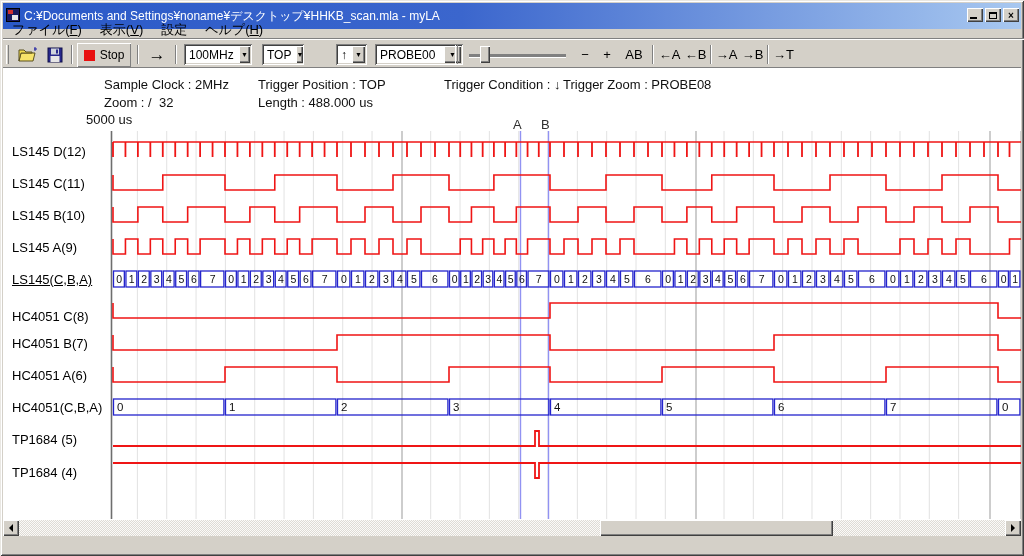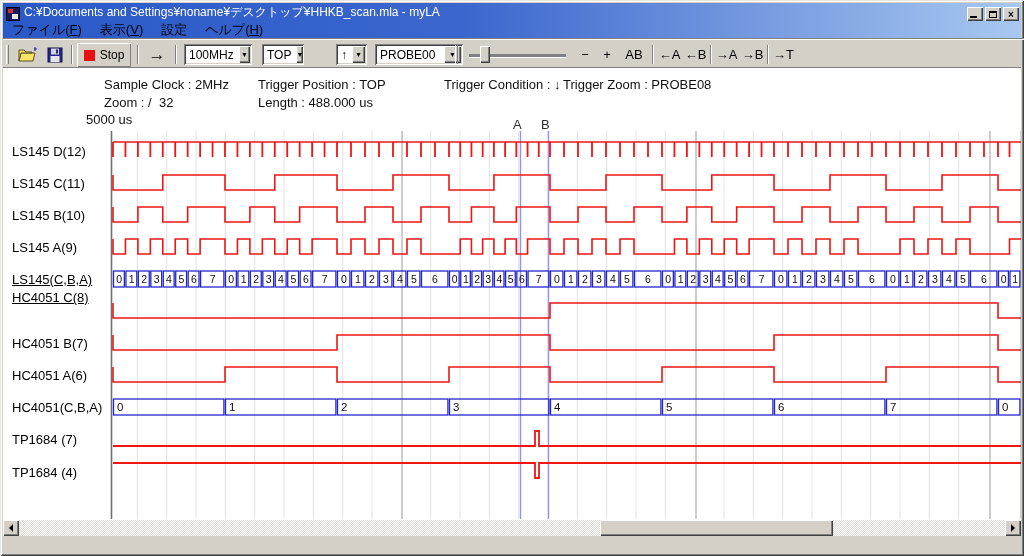--- a/index.html
+++ b/index.html
@@ -1,23 +1,23 @@
 <!DOCTYPE html>
 <html><head>
 <meta charset="utf-8">
 <style>
   html,body{margin:0;padding:0;background:#555;}
   *{box-sizing:border-box;}
   .win{position:relative;width:1024px;height:556px;background:#d4d0c8;overflow:hidden;
        font-family:"Liberation Sans",sans-serif;
        box-shadow:inset 1px 1px 0 #e9e7e2, inset -1px -1px 0 #404040, inset 2px 2px 0 #fff, inset -2px -2px 0 #808080;}
   
-  .titlebar{position:absolute;left:3px;top:3px;right:3px;height:18px;
+  .titlebar{position:absolute;left:3px;top:3px;right:3px;height:26px;
             background:linear-gradient(90deg,#2a59c8 0%,#3b66cd 45%,#a8c8f0 100%);
-            display:flex;align-items:flex-end;padding:18px 2px;}
+            display:flex;align-items:flex-start;padding:5px 2px;}
   .app-icon{width:14px;height:14px;margin:0 4px 0 1px;background:#1a1a5e;position:relative;flex:0 0 auto;
             box-shadow:inset 0 0 0 1px #000;}
   .app-icon:before{content:"";position:absolute;left:2px;top:2px;width:5px;height:4px;background:#d03030;}
   .app-icon:after{content:"";position:absolute;right:2px;bottom:2px;width:6px;height:5px;background:#e8e8e8;}
   .title-text{color:#fff;font-size:12px;white-space:nowrap;overflow:hidden;flex:1;}
   .winbtns{display:flex;gap:2px;margin-left:4px;}
   .wbtn{width:16px;height:14px;background:#d4d0c8;position:relative;
         box-shadow:inset 1px 1px 0 #fff, inset -1px -1px 0 #404040, inset -2px -2px 0 #808080;
         display:flex;align-items:center;justify-content:center;font-size:10px;font-weight:bold;color:#000;}
   .glyph-min{position:absolute;left:3px;bottom:3px;width:7px;height:2px;background:#000;}
@@ -185,25 +185,25 @@
     <div class="hdr" style="left:255px;top:26px">Length : 488.000 us</div>
     <div class="hdr" style="left:83px;top:43px">5000 us</div>
     <div class="cursor-label" style="left:510px;top:48px">A</div>
     <div class="cursor-label" style="left:538px;top:48px">B</div>
     <div id="chan-col">
         <div class="chan-label" style="top: 75px;">LS145 D(12)</div>
         <div class="chan-label" style="top: 107px;">LS145 C(11)</div>
         <div class="chan-label" style="top: 139px;">LS145 B(10)</div>
         <div class="chan-label" style="top: 171px;">LS145 A(9)</div>
         <div class="chan-label" style="top: 203px; text-decoration: underline;">LS145(C,B,A)</div>
-        <div class="chan-label" style="top: 221px; text-decoration: underline;">HC4051 C(8)</div>
+        <div class="chan-label" style="top: 240px;">HC4051 C(8)</div>
         <div class="chan-label" style="top: 267px;">HC4051 B(7)</div>
         <div class="chan-label" style="top: 299px;">HC4051 A(6)</div>
         <div class="chan-label" style="top: 331px;">HC4051(C,B,A)</div>
-        <div class="chan-label" style="top: 363px;">TP1684 (7)</div>
+        <div class="chan-label" style="top: 363px;">TP1684 (5)</div>
         <div class="chan-label" style="top: 396px;">TP1684 (4)</div>
       </div>
     <svg class="wave" width="1018" height="533" viewBox="0 0 1018 533" id="wavesvg">
         <g>
           <line x1="134.4" y1="62" x2="134.4" y2="450" stroke="#e2e2e2" stroke-width="1"></line>
           <line x1="163.73000000000002" y1="62" x2="163.73000000000002" y2="450" stroke="#e2e2e2" stroke-width="1"></line>
           <line x1="193.06" y1="62" x2="193.06" y2="450" stroke="#e2e2e2" stroke-width="1"></line>
           <line x1="222.39" y1="62" x2="222.39" y2="450" stroke="#e2e2e2" stroke-width="1"></line>
           <line x1="251.72" y1="62" x2="251.72" y2="450" stroke="#e2e2e2" stroke-width="1"></line>
           <line x1="281.04999999999995" y1="62" x2="281.04999999999995" y2="450" stroke="#e2e2e2" stroke-width="1"></line>

